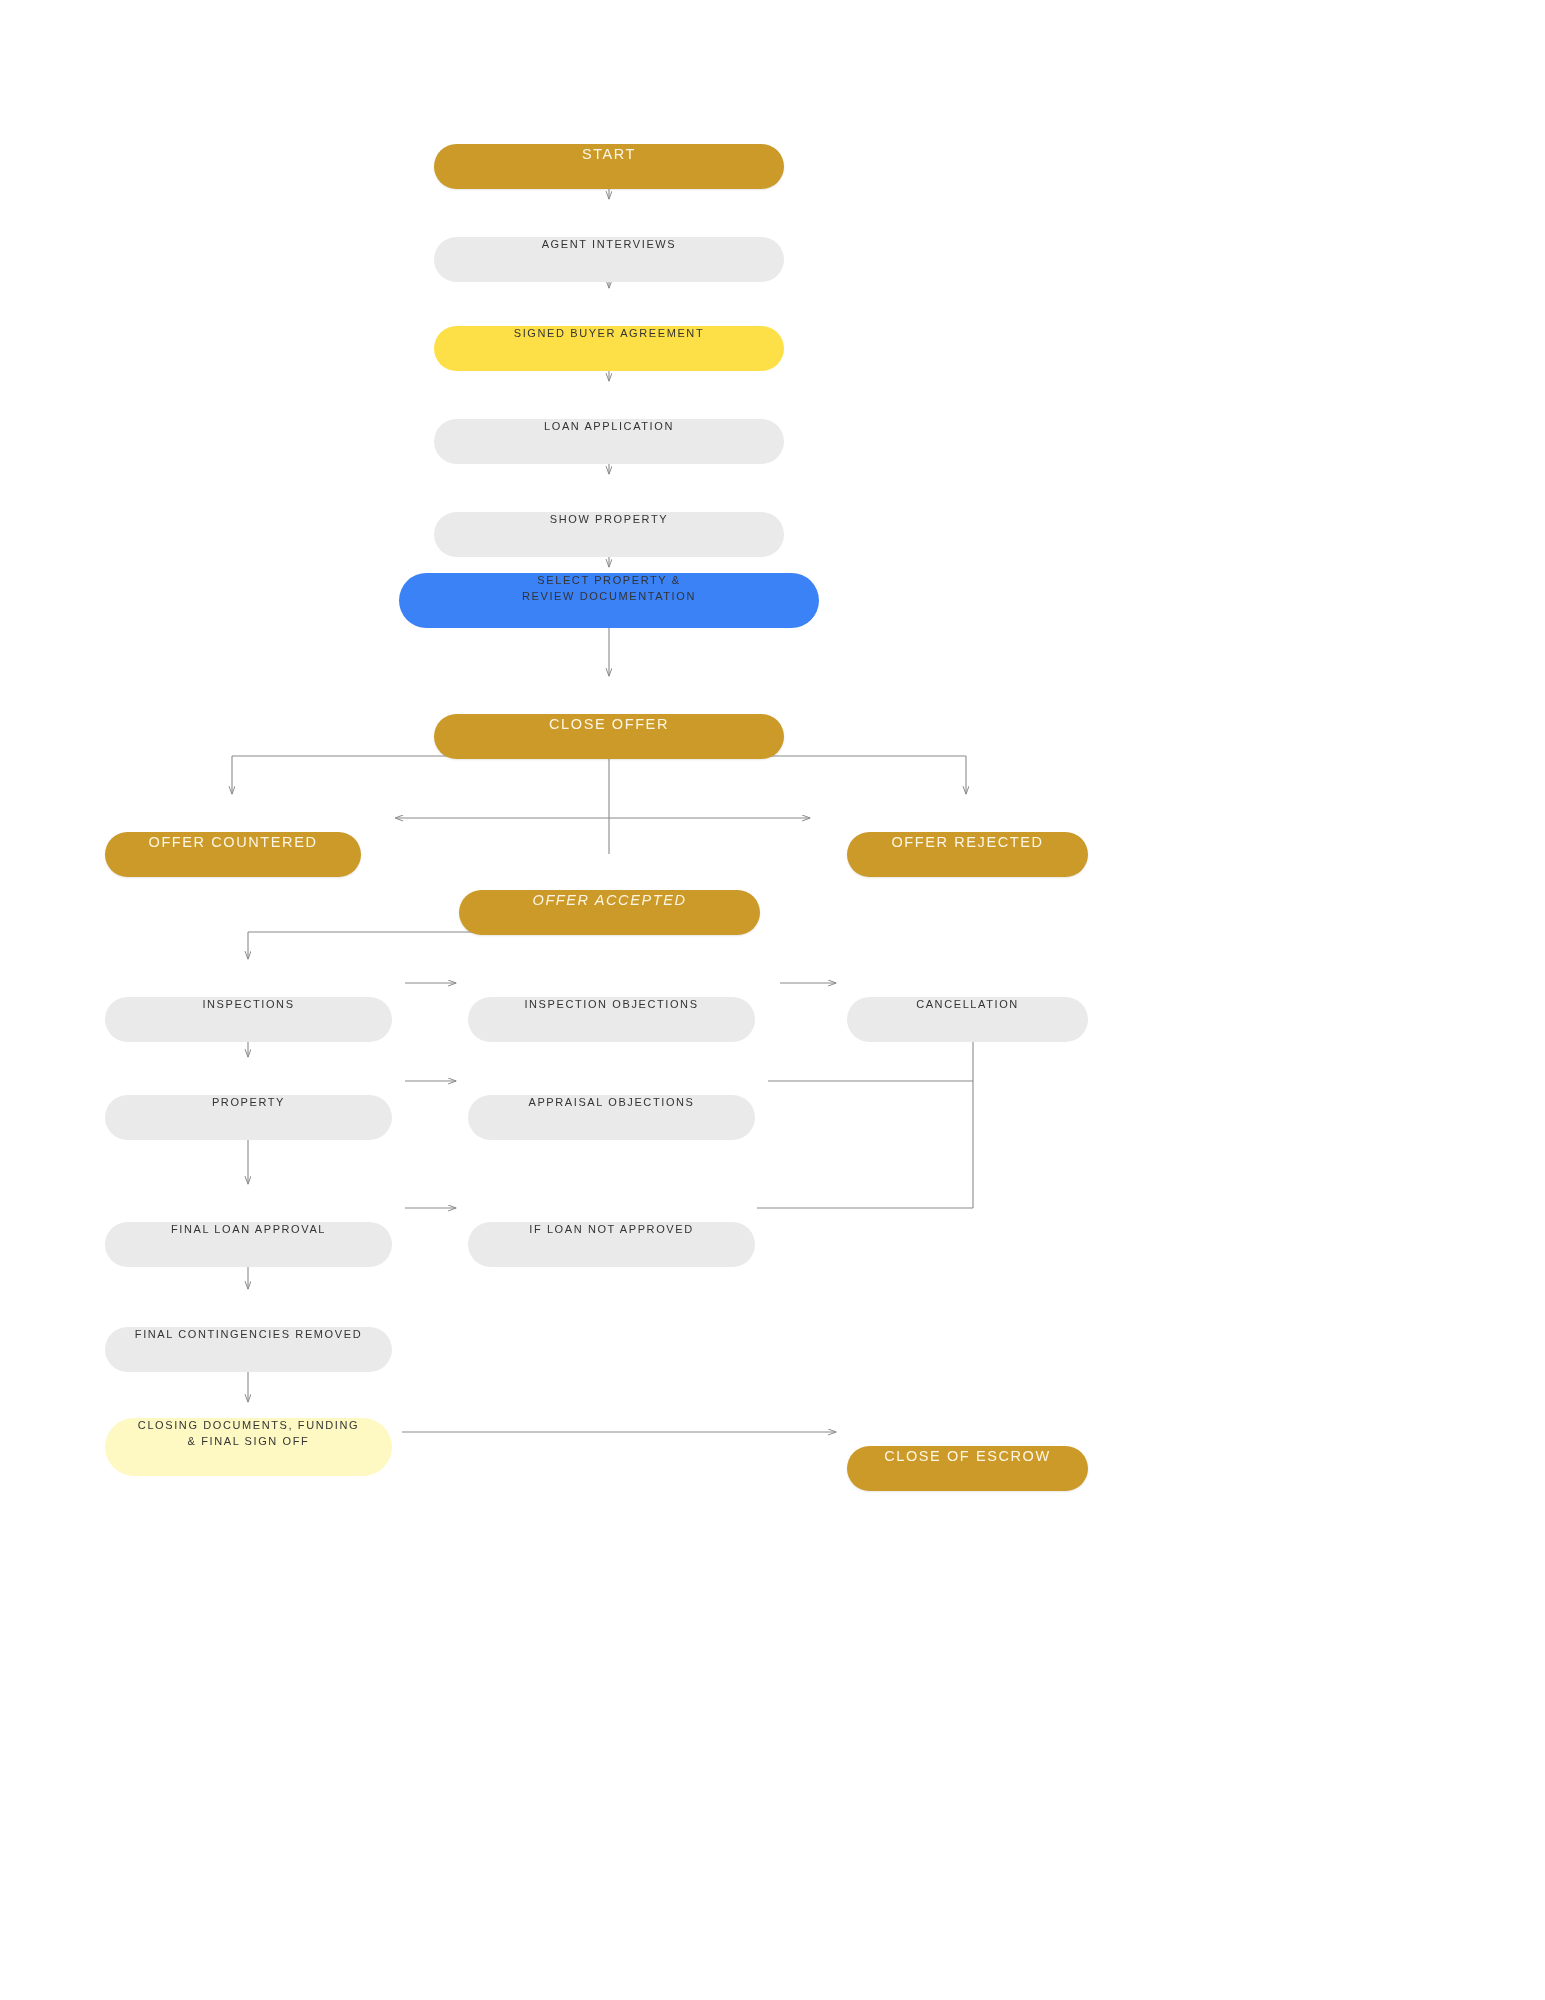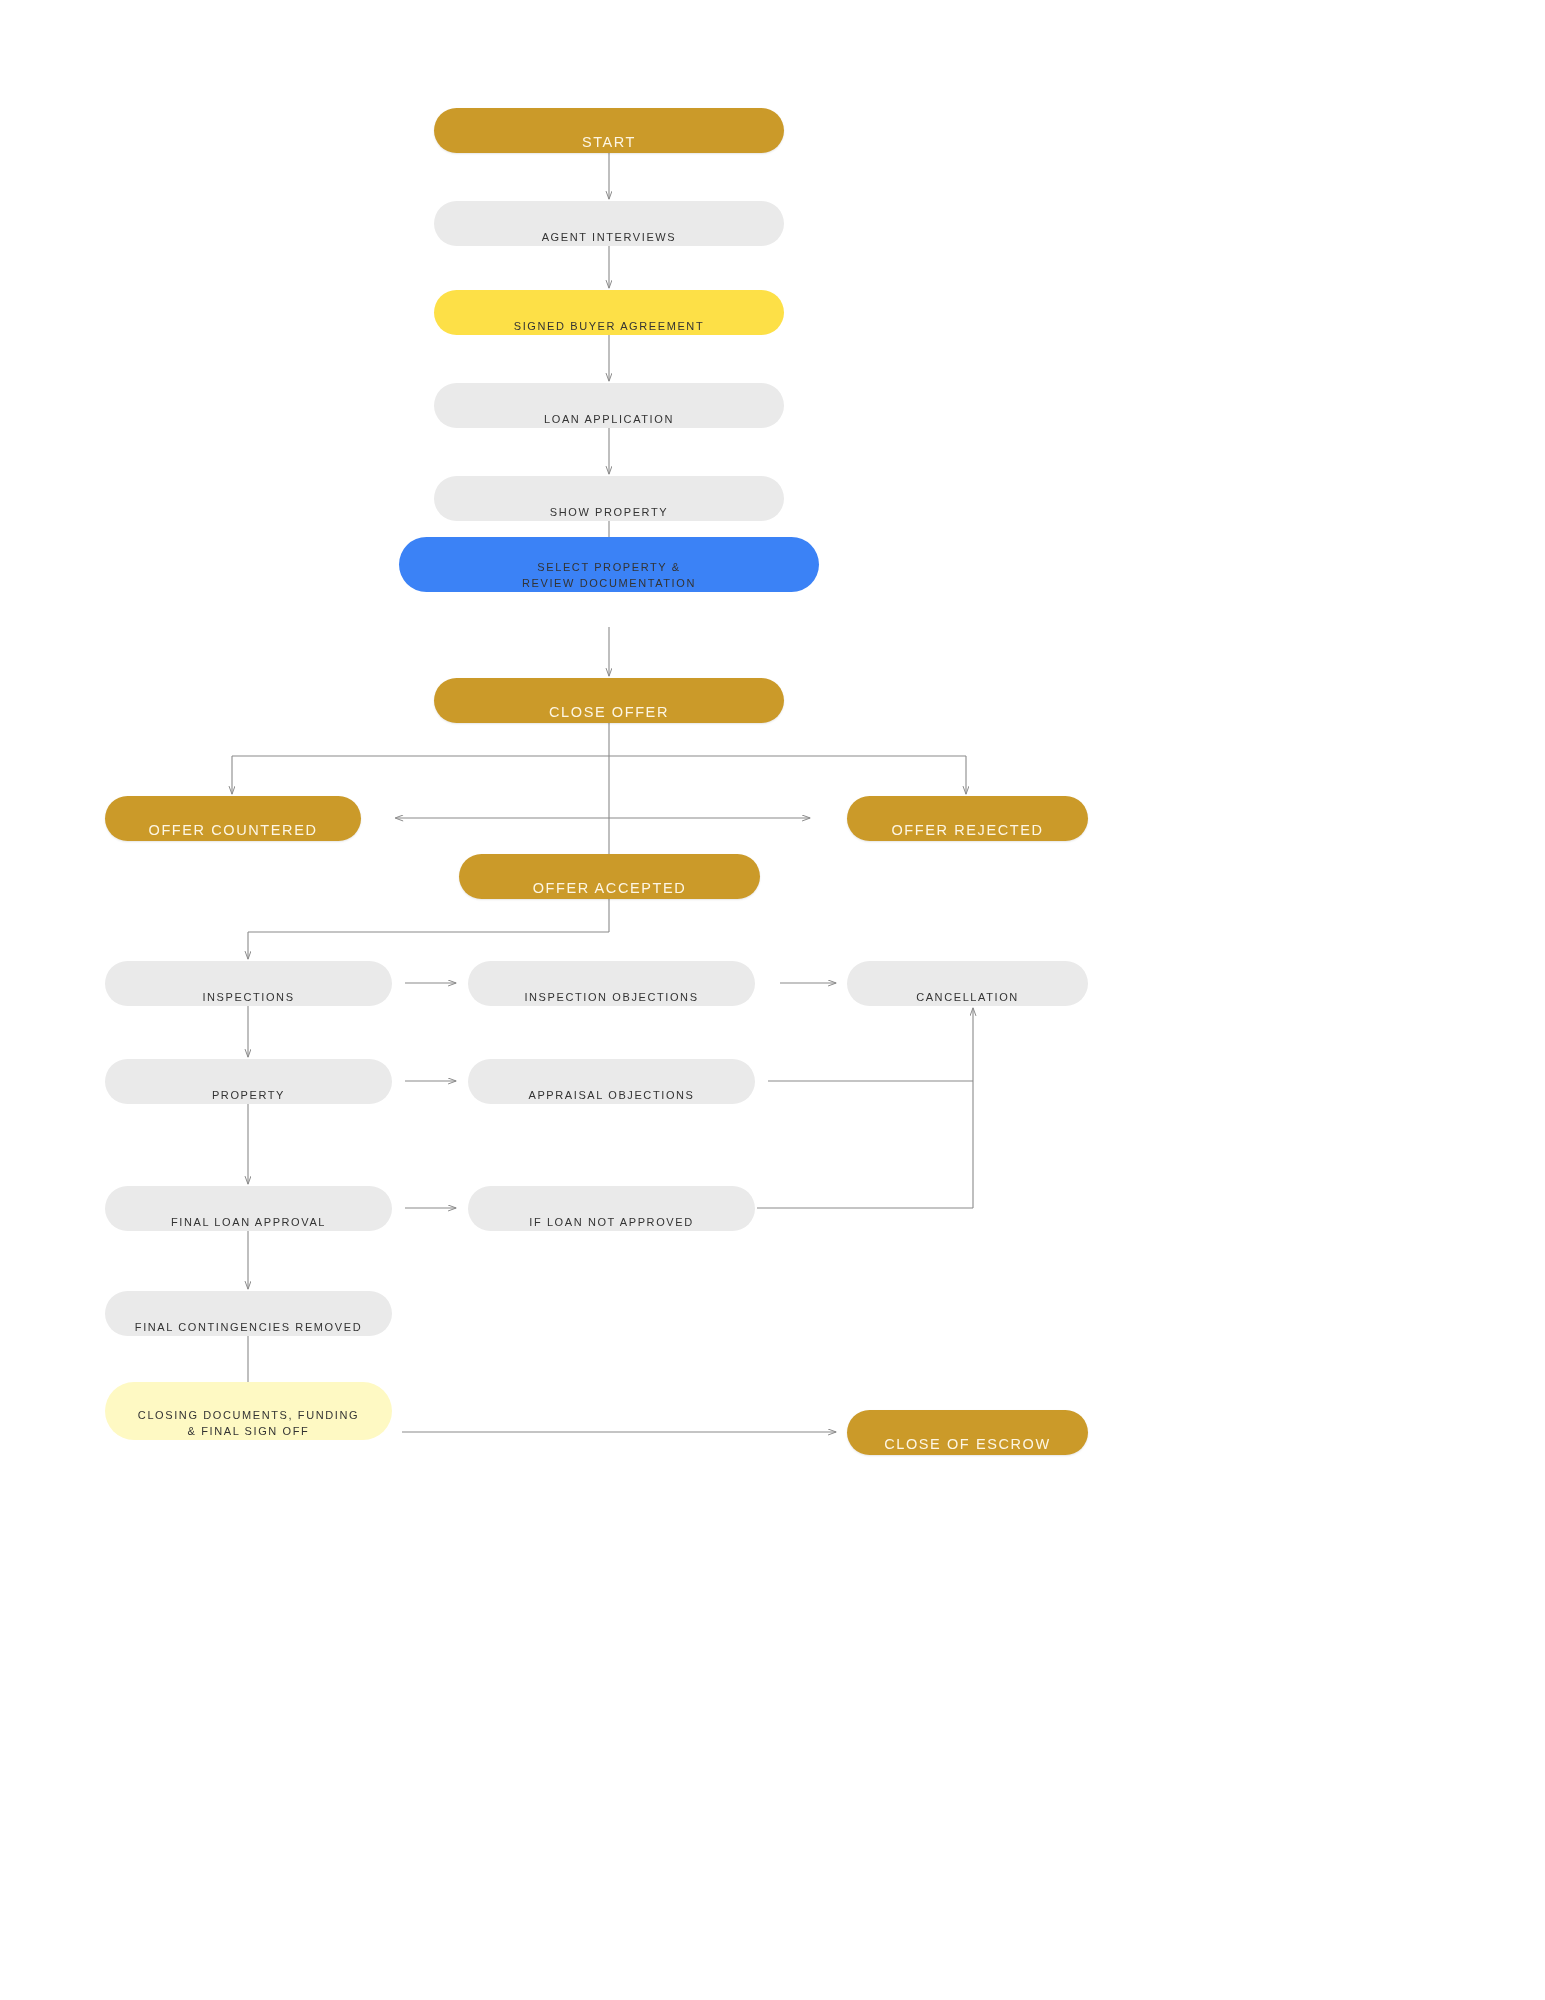--- a/index.html
+++ b/index.html
@@ -22,28 +22,29 @@
     left: 0;
     top: 0;
     width: 1545px;
     height: 2000px;
     pointer-events: none;
   }
   .node {
     position: absolute;
     box-sizing: border-box;
     display: flex;
-    align-items: flex-end;
+    align-items: flex-start;
     justify-content: center;
     text-align: center;
     border-radius: 999px;
     letter-spacing: 1.6px;
     line-height: 1.45;
     white-space: pre-line;
     user-select: none;
+    margin-top: 36px;
   }
   .node.gold {
     background: #cb9a29;
     color: #fdf6e4;
     font-size: 14.5px;
     box-shadow: 0 1px 2px rgba(0,0,0,0.10);
   }
   .node.grey {
     background: #eaeaea;
     color: #333333;
@@ -119,21 +120,21 @@
       <div class="node gold" style="left: 434px; top: 108px; width: 350px; height: 45px; background: rgb(203, 154, 41); color: rgb(253, 246, 228);"><span class="node-label">START</span></div>
       <div class="node grey" style="left: 434px; top: 201px; width: 350px; height: 45px; background: rgb(234, 234, 234); color: rgb(51, 51, 51);"><span class="node-label">AGENT INTERVIEWS</span></div>
       <div class="node grey" style="left: 434px; top: 290px; width: 350px; height: 45px; background: #fde047; color: rgb(51, 51, 51);"><span class="node-label">SIGNED BUYER AGREEMENT</span></div>
       <div class="node grey" style="left: 434px; top: 383px; width: 350px; height: 45px; background: rgb(234, 234, 234); color: rgb(51, 51, 51);"><span class="node-label">LOAN APPLICATION</span></div>
       <div class="node grey" style="left: 434px; top: 476px; width: 350px; height: 45px; background: rgb(234, 234, 234); color: rgb(51, 51, 51);"><span class="node-label">SHOW PROPERTY</span></div>
       <div class="node grey" style="left: 399px; top: 537px; width: 420px; height: 55px; background: #3b82f6; color: rgb(51, 51, 51);"><span class="node-label">SELECT PROPERTY &amp;
 REVIEW DOCUMENTATION</span></div>
       <div class="node gold" style="left: 434px; top: 678px; width: 350px; height: 45px; background: rgb(203, 154, 41); color: rgb(253, 246, 228);"><span class="node-label">CLOSE OFFER</span></div>
       <div class="node gold" style="left: 105px; top: 796px; width: 256px; height: 45px; background: rgb(203, 154, 41); color: rgb(253, 246, 228);"><span class="node-label">OFFER COUNTERED</span></div>
       <div class="node gold" style="left: 847px; top: 796px; width: 241px; height: 45px; background: rgb(203, 154, 41); color: rgb(253, 246, 228);"><span class="node-label">OFFER REJECTED</span></div>
-      <div class="node gold" style="left: 459px; top: 854px; width: 301px; height: 45px; background: rgb(203, 154, 41); color: rgb(253, 246, 228);"><span class="node-label">OFFER ACCEPTED</span></div>
+      <div class="node gold" style="left: 459px; top: 854px; width: 301px; height: 45px; background: rgb(203, 154, 41); color: rgb(253, 246, 228); font-style: italic;"><span class="node-label">OFFER ACCEPTED</span></div>
       <div class="node grey" style="left: 105px; top: 961px; width: 287px; height: 45px; background: rgb(234, 234, 234); color: rgb(51, 51, 51);"><span class="node-label">INSPECTIONS</span></div>
       <div class="node grey" style="left: 468px; top: 961px; width: 287px; height: 45px; background: rgb(234, 234, 234); color: rgb(51, 51, 51);"><span class="node-label">INSPECTION OBJECTIONS</span></div>
       <div class="node grey" style="left: 847px; top: 961px; width: 241px; height: 45px; background: rgb(234, 234, 234); color: rgb(51, 51, 51);"><span class="node-label">CANCELLATION</span></div>
       <div class="node grey" style="left: 105px; top: 1059px; width: 287px; height: 45px; background: rgb(234, 234, 234); color: rgb(51, 51, 51);"><span class="node-label">PROPERTY</span></div>
       <div class="node grey" style="left: 468px; top: 1059px; width: 287px; height: 45px; background: rgb(234, 234, 234); color: rgb(51, 51, 51);"><span class="node-label">APPRAISAL OBJECTIONS</span></div>
       <div class="node grey" style="left: 105px; top: 1186px; width: 287px; height: 45px; background: rgb(234, 234, 234); color: rgb(51, 51, 51);"><span class="node-label">FINAL LOAN APPROVAL</span></div>
       <div class="node grey" style="left: 468px; top: 1186px; width: 287px; height: 45px; background: rgb(234, 234, 234); color: rgb(51, 51, 51);"><span class="node-label">IF LOAN NOT APPROVED</span></div>
       <div class="node grey" style="left: 105px; top: 1291px; width: 287px; height: 45px; background: rgb(234, 234, 234); color: rgb(51, 51, 51);"><span class="node-label">FINAL CONTINGENCIES REMOVED</span></div>
       <div class="node grey" style="left: 105px; top: 1382px; width: 287px; height: 58px; background: #fef9c3; color: rgb(51, 51, 51);"><span class="node-label">CLOSING DOCUMENTS, FUNDING
 &amp; FINAL SIGN OFF</span></div>

